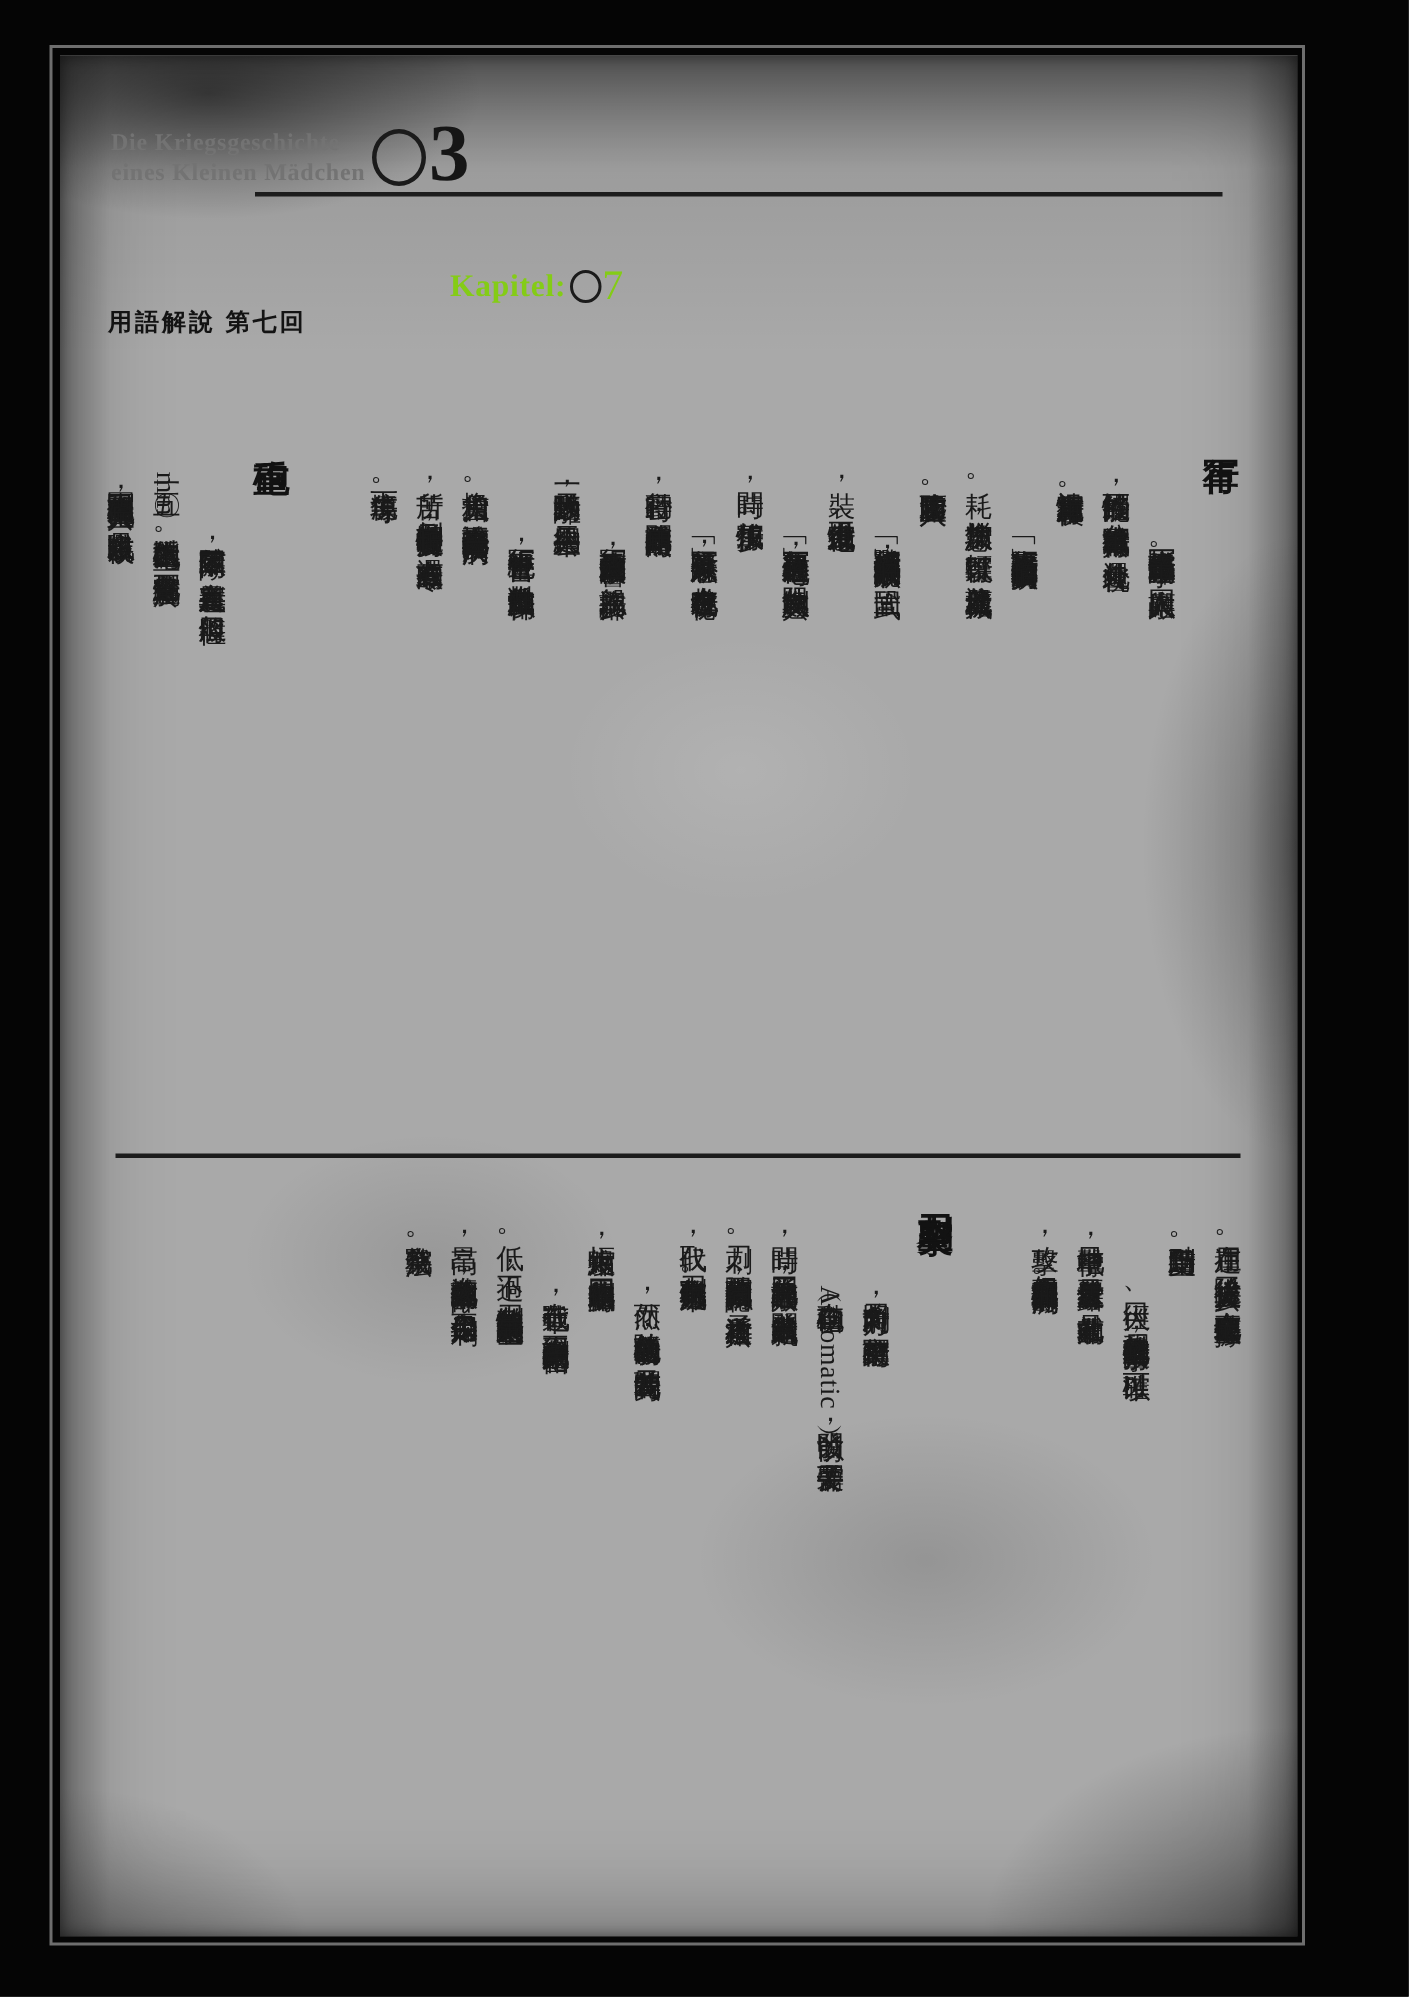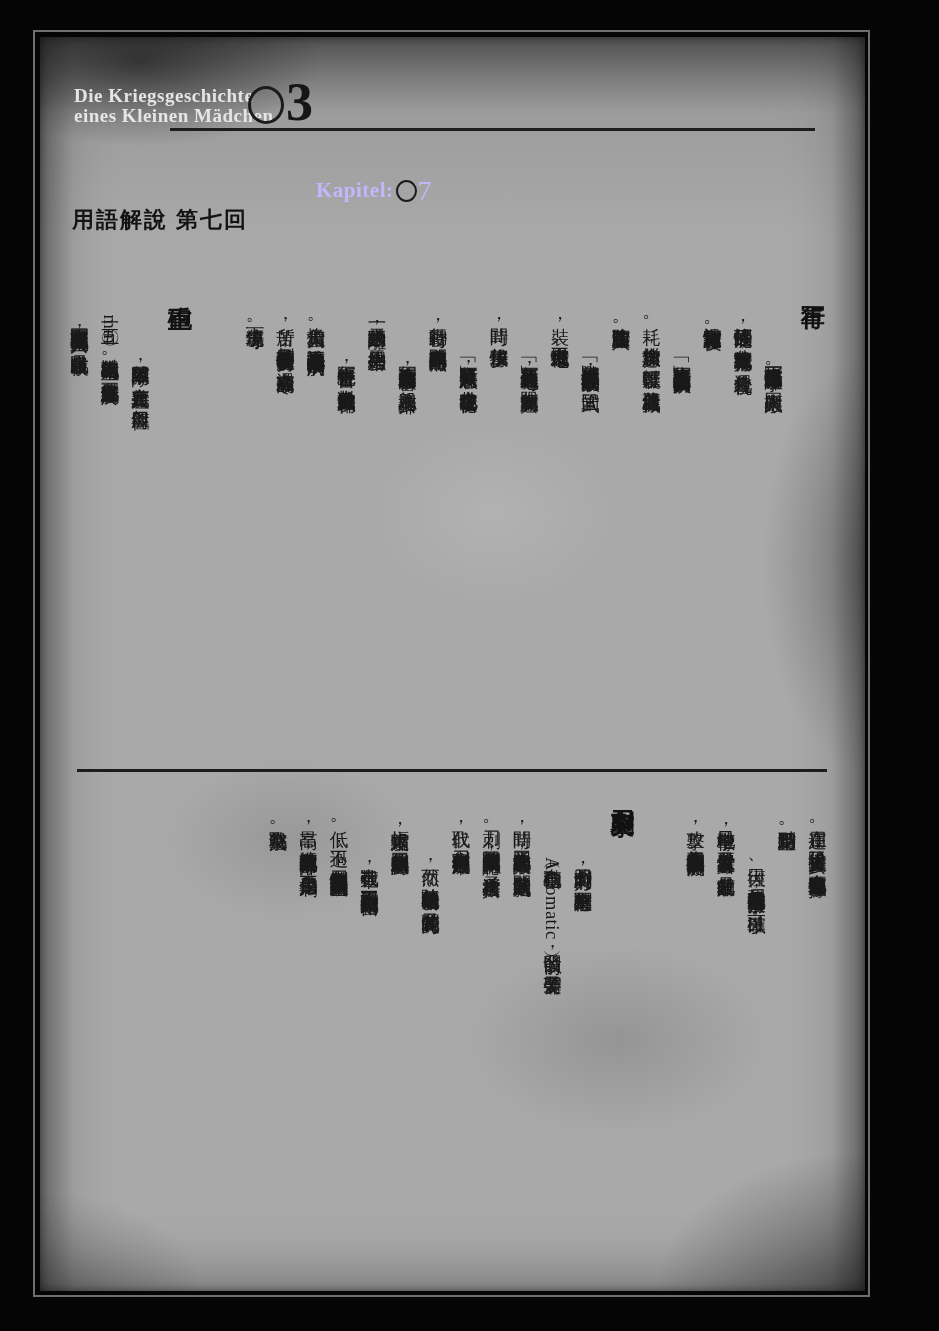--- a/index.html
+++ b/index.html
@@ -16,34 +16,34 @@
            radial-gradient(ellipse 240px 160px at 0% 101%, rgba(0,0,0,0.30), rgba(0,0,0,0) 70%),
            radial-gradient(ellipse 160px 300px at 101% 42%, rgba(0,0,0,0.28), rgba(0,0,0,0) 70%),
            radial-gradient(ellipse 200px 150px at 55% 38%, rgba(255,255,255,0.10), rgba(0,0,0,0) 60%),
            radial-gradient(ellipse 180px 120px at 30% 64%, rgba(0,0,0,0.10), rgba(0,0,0,0) 70%),
            radial-gradient(ellipse 220px 140px at 70% 80%, rgba(0,0,0,0.12), rgba(0,0,0,0) 70%),
            linear-gradient(180deg, rgba(0,0,0,0.40), rgba(0,0,0,0.08) 6%, rgba(0,0,0,0) 16%),
            linear-gradient(90deg, rgba(0,0,0,0.22), rgba(0,0,0,0) 4%, rgba(0,0,0,0) 96%, rgba(0,0,0,0.25)),
            #a9a9a9;
          box-shadow: inset 0 0 70px rgba(0,0,0,0.45), inset 0 0 10px rgba(0,0,0,0.5);}
   
-  .series-title{position:absolute;left:74px;top:86px;font-weight:bold;color:#e5e5e5;
-                font-size:19px;line-height:20px;letter-spacing:0.5px;white-space:pre-line;}
+  .series-title{position:absolute;left:74px;top:86px;font-weight:bold;color:#737373;
+                font-size:16px;line-height:20px;letter-spacing:0.5px;white-space:pre-line;}
   .volume{position:absolute;left:248px;top:80px;color:#161616;display:flex;align-items:center;}
   .circle-zero{display:inline-block;border-radius:50%;border:3px solid #1b1b1b;box-sizing:border-box;}
   .volume .circle-zero{width:36px;height:38px;margin-top:6px;}
   .volume .digit{font-size:54px;font-weight:bold;line-height:44px;margin-left:2px;}
   .header-rule{position:absolute;left:170px;top:128px;width:645px;height:2.5px;background:#1d1d1d;}
   .glossar{position:absolute;left:70px;top:131px;font-size:66px;font-weight:bold;color:#131313;
            letter-spacing:1px;line-height:72px;}
-  .kapitel{position:absolute;left:316px;top:178px;color:#c4b5fd;display:flex;align-items:center;}
+  .kapitel{position:absolute;left:300px;top:178px;color:#84cc16;display:flex;align-items:center;}
   .kapitel .label{font-size:21px;font-weight:bold;letter-spacing:0.5px;}
   .kapitel .circle-zero{width:21px;height:22px;border-width:2px;margin-left:2px;}
   .kapitel .digit{font-size:28px;line-height:24px;margin-left:1px;}
-  .subtitle{position:absolute;left:72px;top:205px;font-size:22px;font-weight:bold;color:#131313;
+  .subtitle{position:absolute;left:72px;top:205px;font-size:16px;font-weight:bold;color:#131313;
             font-family:"Liberation Sans",sans-serif;letter-spacing:2px;}
   
   .vtext{position:absolute;writing-mode:vertical-rl;text-orientation:mixed;color:#1a1a1a;
          font-family:"Liberation Serif",serif;}
   .colgroup{display:contents;}
   .vcol{font-size:18.5px;line-height:30.5px;letter-spacing:0.5px;
         padding-inline-start:26px;white-space:nowrap;}
   .sec-title{font-size:24px;font-weight:bold;line-height:38px;letter-spacing:1px;
              font-family:"Liberation Sans",sans-serif;color:#121212;margin-block-end:6px;}
   .gap-before{margin-block-start:38px;}

